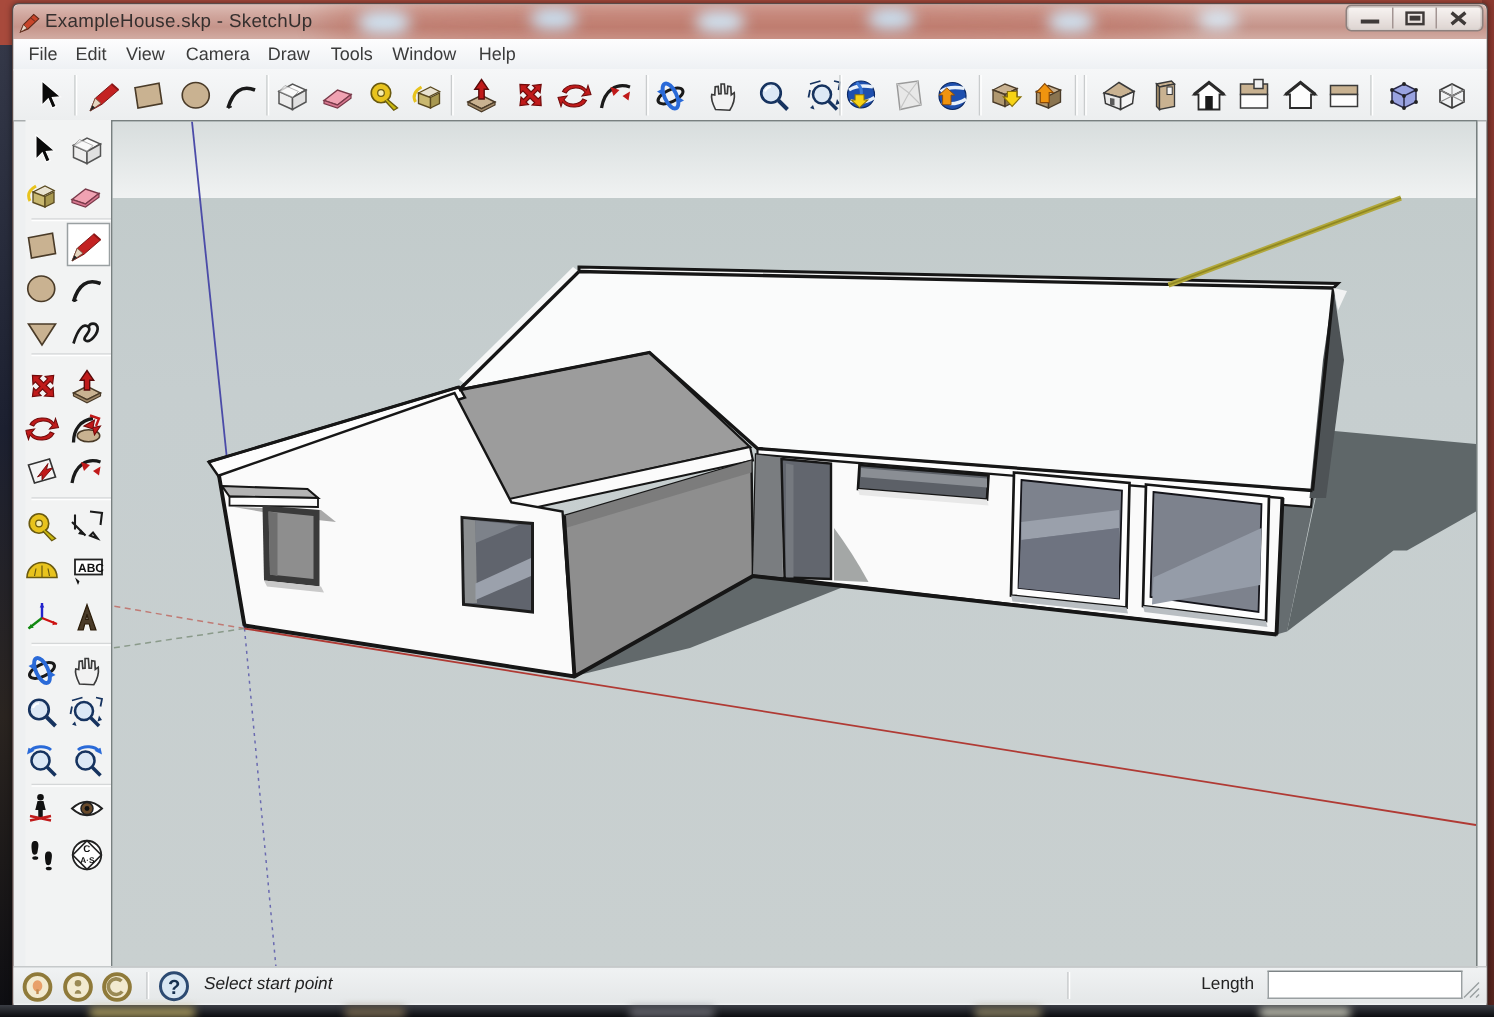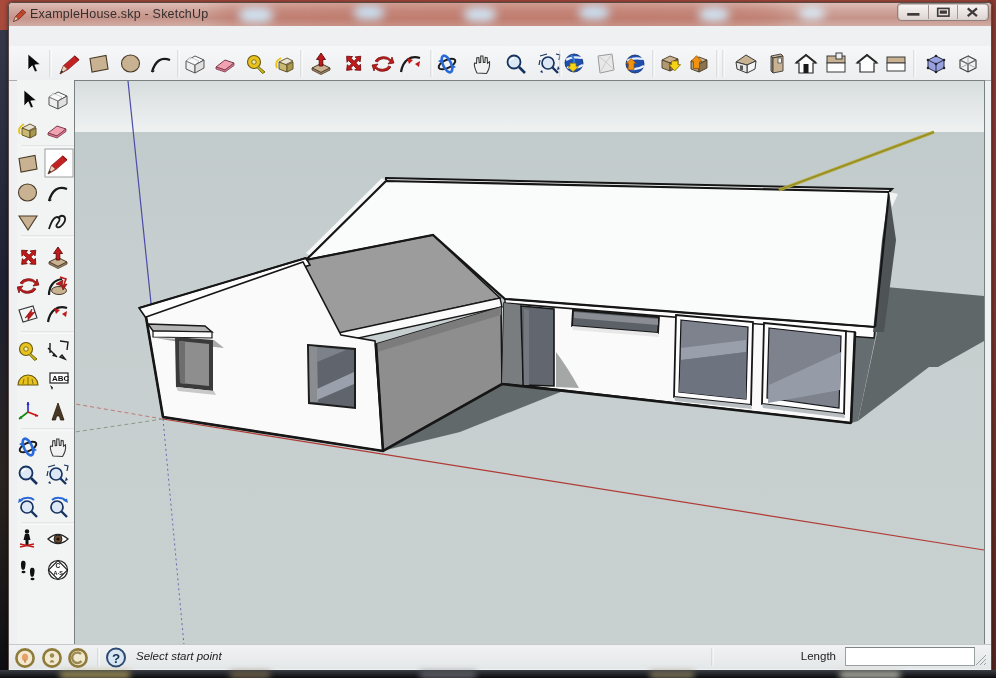--- a/index.html
+++ b/index.html
@@ -49,20 +49,23 @@
             <rect x="8" y="7" width="12" height="2.6" fill="#3f3a39"></rect>
           </svg></div>
       <div><svg width="100%" height="100%" viewBox="0 0 28 12">
             <rect x="8.5" y="2.5" width="11" height="7.5" fill="none" stroke="#3f3a39" stroke-width="1.6"></rect>
             <rect x="10.5" y="4.5" width="7" height="3.2" fill="#3f3a39"></rect>
           </svg></div>
       <div><svg width="100%" height="100%" viewBox="0 0 28 12">
             <path d="M9.5 2.5 L18.5 10 M18.5 2.5 L9.5 10" stroke="#3f3a39" stroke-width="2.2"></path>
           </svg></div>
     </div>
+  </div>
+  <div id="menu">
+    <span style="margin-left:10px">File</span><span style="margin-left:12px">Edit</span><span style="margin-left:13px">View</span><span style="margin-left:14px">Camera</span><span style="margin-left:12px">Draw</span><span style="margin-left:14px">Tools</span><span style="margin-left:13px">Window</span><span style="margin-left:15px">Help</span>
   </div>
   <div id="toolbar">
   <svg width="982" height="34" viewBox="0 0 982 34">
   <defs>
     <g id="i-sel">
             <path d="M8 2 l0 16 4.2-4.2 2.6 6.2 2.6-1.1 -2.6-6 5.6-.4z" fill="#0a0a0a" stroke="#fff" stroke-width=".7"></path>
           </g>
     <g id="i-pencil">
             <path d="M2 22 l3.5-8.5 11-9.5 4.5 4 -11 9.5z" fill="#c32222" stroke="#701010" stroke-width=".6"></path>
             <path d="M2 22 l3.5-8.5 3.8 3.4z" fill="#e5d5c0" stroke="#6a4a30" stroke-width=".5"></path>

